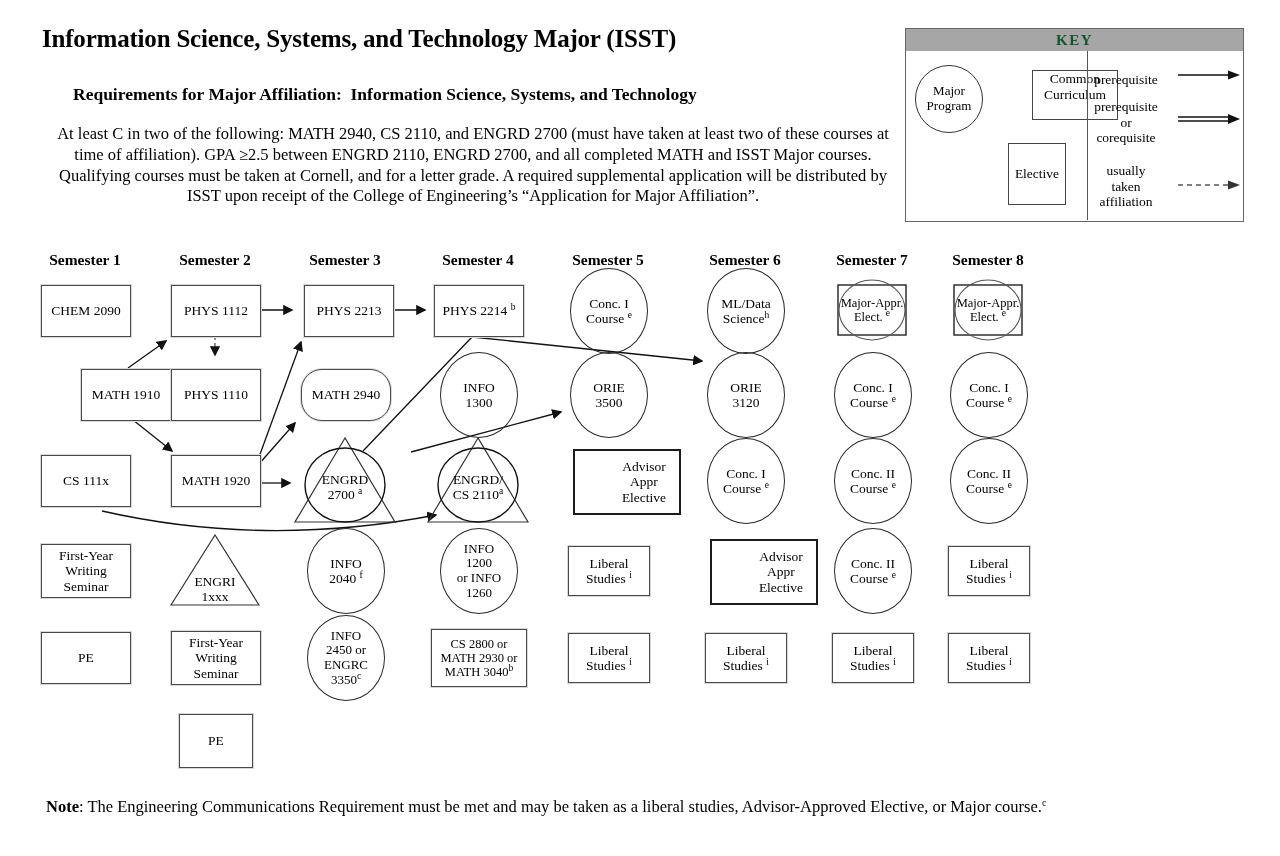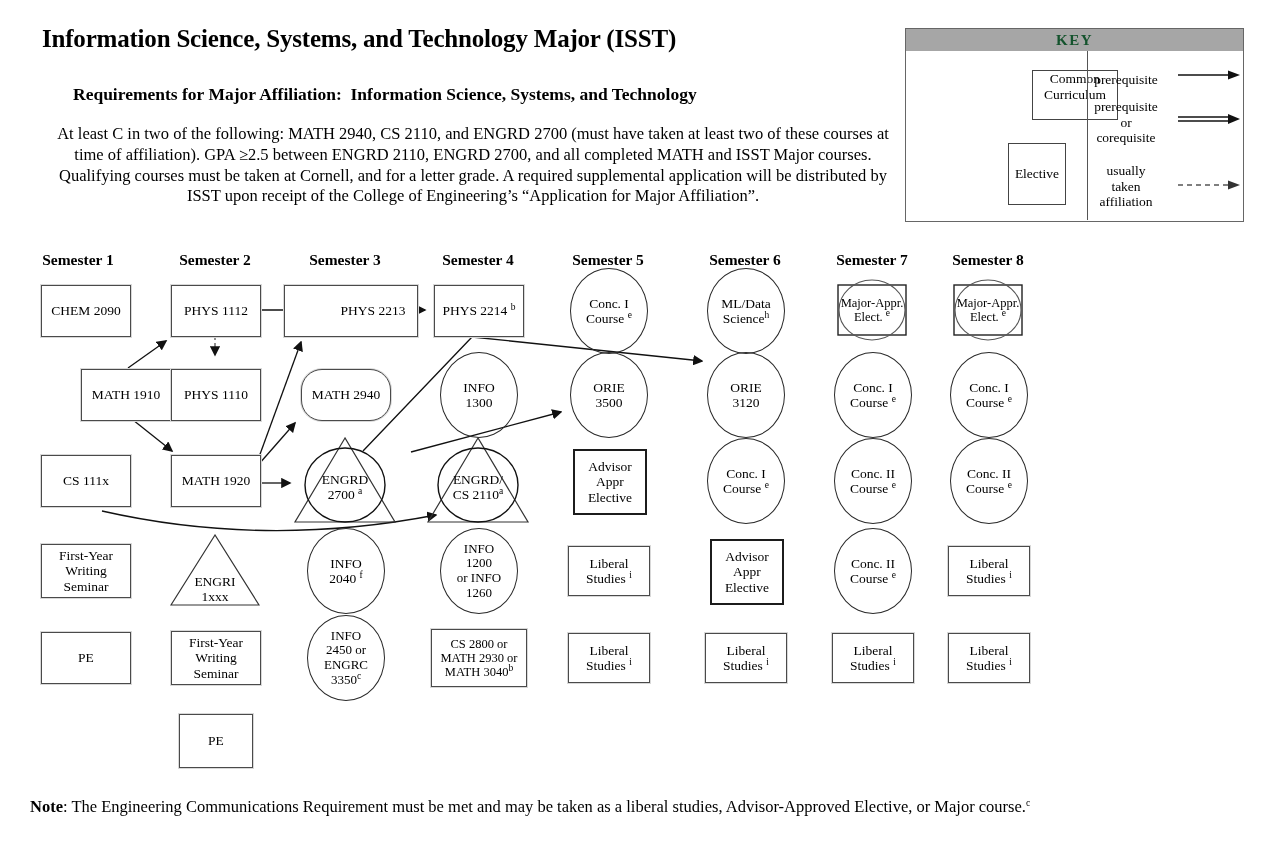--- a/index.html
+++ b/index.html
@@ -1,21 +1,21 @@
 <!DOCTYPE html>
 <html><head>
 <meta charset="utf-8">
 <style>
   html,body{margin:0;padding:0;background:#fff;}
   body{width:1280px;height:856px;position:relative;font-family:"Liberation Serif",serif;color:#000;overflow:hidden;}
 
   .title{position:absolute;left:42px;top:25px;font-size:25px;font-weight:bold;letter-spacing:-0.2px;}
   .subtitle{position:absolute;left:42px;top:84px;font-size:17.5px;font-weight:bold;white-space:pre;margin-left:31px;}
   .paragraph{position:absolute;left:42px;top:124px;width:862px;font-size:16.5px;line-height:1.26;text-align:center;}
-  .note{position:absolute;left:30px;top:797px;width:1150px;font-size:16.5px;}
+  .note{position:absolute;left:46px;top:797px;width:1150px;font-size:16.5px;}
   .note b{font-weight:bold;}
   sup{font-size:9.5px;line-height:0;}
 
   
   .key{position:absolute;left:905px;top:28px;width:337px;height:192px;border:1px solid #666;background:#fff;}
   .key-header{height:22px;line-height:22px;background:#a6a6a6;color:#14532d;font-weight:bold;text-align:center;font-size:15px;letter-spacing:1.5px;}
   .key-body{position:relative;height:169px;}
   .key-shape-label{white-space:pre-line;text-align:center;}
   .key-circle{position:absolute;left:9px;top:14px;width:66px;height:66px;border:1px solid #333;border-radius:50%;display:flex;align-items:center;justify-content:center;font-size:13px;line-height:1.15;}
   .key-rect{position:absolute;left:88px;top:19px;width:84px;height:48px;border:1px solid #444;display:flex;justify-content:center;font-size:13.5px;line-height:1.15;margin-left:38px;}
@@ -28,36 +28,40 @@
   .kl1{top:13px;} .kl2{top:40px;} .kl3{top:104px;}
   .key-arrow{position:absolute;left:272px;}
   .ka1{top:18px;} .ka2{top:62px;} .ka3{top:128px;}
 
   
   .sem-header{position:absolute;transform:translateX(-50%);font-weight:bold;font-size:15.5px;white-space:nowrap;}
   #edges{position:absolute;left:0;top:0;width:1280px;height:856px;pointer-events:none;}
   .node{position:absolute;display:flex;align-items:center;justify-content:center;text-align:center;font-size:13.5px;line-height:1.13;}
   .node .lbl{position:relative;}
   .node.rect{border:1px solid #4a4a4a;background:#fff;box-shadow:0 0 0 1px #d8d8d8;}
-  .node.rect-bold{border:2px solid #1c1c1c;background:#fff;}
+  .node.rect-bold{border:2px solid #1c1c1c;background:#fff;padding-left:34px;}
   .node.circle{border:1px solid #2a2a2a;border-radius:50%;background:transparent;}
   .node.tri-circle svg,.node.triangle svg,.node.square-circle svg{position:absolute;left:0;top:0;}
   .node.tri-circle .lbl{position:absolute;left:0;right:0;top:36px;}
   .node.triangle .lbl{position:absolute;left:0;right:0;bottom:2px;}
 </style>
 </head>
 <body>
 
 <div class="title">Information Science, Systems, and Technology Major (ISST)</div>
 <div class="subtitle">Requirements for Major Affiliation:  Information Science, Systems, and Technology</div>
 <div class="paragraph">At least C in two of the following: MATH 2940, CS 2110, and ENGRD 2700 (must have taken at least two of these courses at time of affiliation). GPA ≥2.5 between ENGRD 2110, ENGRD 2700, and all completed MATH and ISST Major courses. Qualifying courses must be taken at Cornell, and for a letter grade. A required supplemental application will be distributed by ISST upon receipt of the College of Engineering’s “Application for Major Affiliation”.</div>
 
 <div class="key">
   <div class="key-header">KEY</div>
   <div class="key-body">
+    <div class="key-circle">
+      <span class="key-shape-label">Major
+Program</span>
+    </div>
     <div class="key-rect">
       <span class="key-shape-label">Common
 Curriculum</span>
     </div>
     <div class="key-elective">
       <span class="key-shape-label">Elective</span>
     </div>
     <div class="key-divider"></div>
 
     <div class="key-leg-label kl1">prerequisite</div>
@@ -98,21 +102,21 @@
     <polyline points="391,310 425,310" fill="none" stroke="#111" stroke-width="1.3" marker-end="url(#ah)"></polyline>
     <polyline points="128,416 172,451" fill="none" stroke="#111" stroke-width="1.3" marker-end="url(#ah)"></polyline>
     <polyline points="259,457 301,342" fill="none" stroke="#111" stroke-width="1.3" marker-end="url(#ah)"></polyline>
     <polyline points="259,464 295,423" fill="none" stroke="#111" stroke-width="1.3" marker-end="url(#ah)"></polyline>
     <polyline points="259,483 290,483" fill="none" stroke="#111" stroke-width="1.3" marker-end="url(#ah)"></polyline>
     <polyline points="363,451 472,337 702,361" fill="none" stroke="#111" stroke-width="1.3" marker-end="url(#ah)"></polyline>
     <polyline points="411,452 561,412" fill="none" stroke="#111" stroke-width="1.3" marker-end="url(#ah)"></polyline>
     <path d="M 102,511 Q 265,548 436,515" fill="none" stroke="#111" stroke-width="1.3" marker-end="url(#ah)"></path>
   </svg>
 <div id="diagram">
-    <div class="sem-header" style="left: 78px; top: 251px;">Semester 1</div>
+    <div class="sem-header" style="left: 85px; top: 251px;">Semester 1</div>
     <div class="sem-header" style="left: 215px; top: 251px;">Semester 2</div>
     <div class="sem-header" style="left: 345px; top: 251px;">Semester 3</div>
     <div class="sem-header" style="left: 478px; top: 251px;">Semester 4</div>
     <div class="sem-header" style="left: 608px; top: 251px;">Semester 5</div>
     <div class="sem-header" style="left: 745px; top: 251px;">Semester 6</div>
     <div class="sem-header" style="left: 872px; top: 251px;">Semester 7</div>
     <div class="sem-header" style="left: 988px; top: 251px;">Semester 8</div>
     <div class="node rect" style="left: 41px; top: 285px; width: 88px; height: 50px;">
       <div class="lbl">CHEM 2090</div>
     </div>
@@ -142,21 +146,21 @@
         <polygon points="45,1 1,71 89,71" fill="none" stroke="#333" stroke-width="1.2"></polygon>
       </svg>
       <div class="lbl">ENGRI<br>1xxx</div>
     </div>
     <div class="node rect" style="left: 171px; top: 631px; width: 88px; height: 52px;">
       <div class="lbl">First-Year<br>Writing<br>Seminar</div>
     </div>
     <div class="node rect" style="left: 179px; top: 714px; width: 72px; height: 52px;">
       <div class="lbl">PE</div>
     </div>
-    <div class="node rect" style="left: 284px; top: 285px; width: 88px; height: 50px; padding-left: 44px;">
+    <div class="node rect" style="left: 304px; top: 285px; width: 88px; height: 50px;">
       <div class="lbl">PHYS 2213</div>
     </div>
     <div class="node rect" style="left: 301px; top: 369px; width: 88px; height: 50px; border-radius: 21px;">
       <div class="lbl">MATH 2940</div>
     </div>
     <div class="node tri-circle" style="left: 292px; top: 436px; width: 106px; height: 88px;">
       <svg width="106" height="88" viewBox="0 0 106 88">
         <polygon points="53,2 3,86 103,86" fill="none" stroke="#333" stroke-width="1.2"></polygon>
         <ellipse cx="53" cy="49" rx="40" ry="37" fill="none" stroke="#111" stroke-width="1.4"></ellipse>
       </svg>

